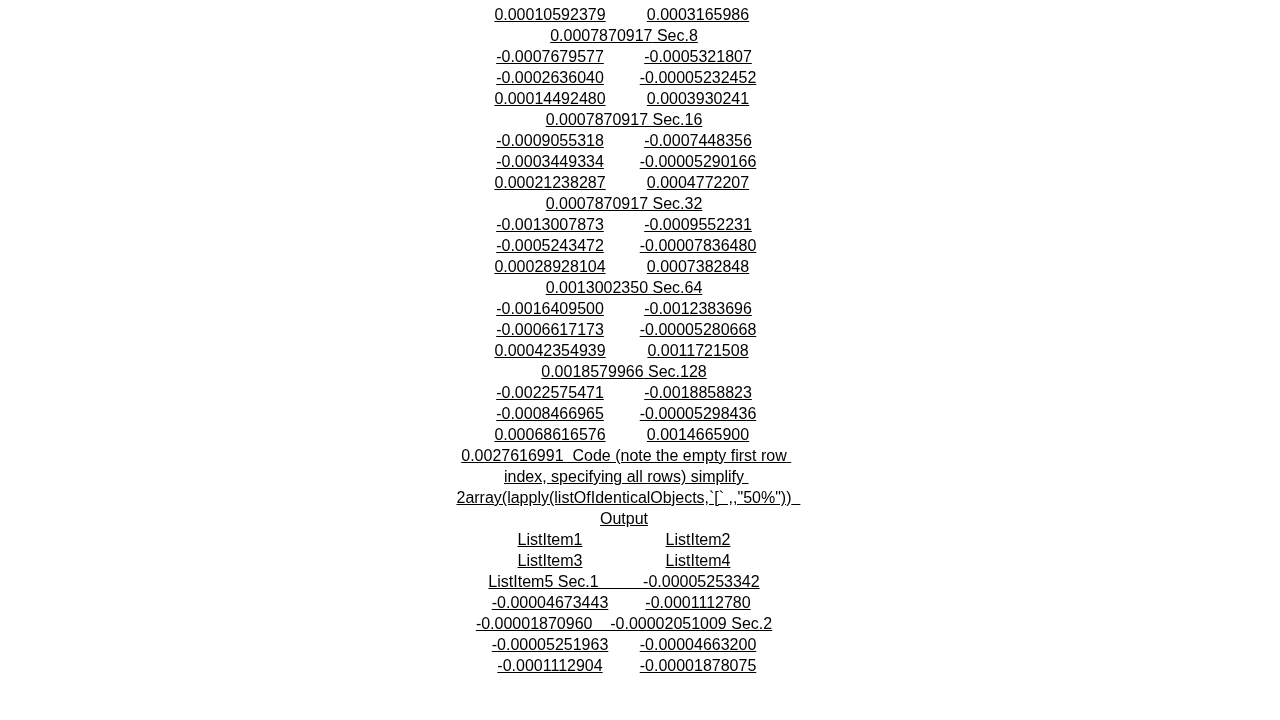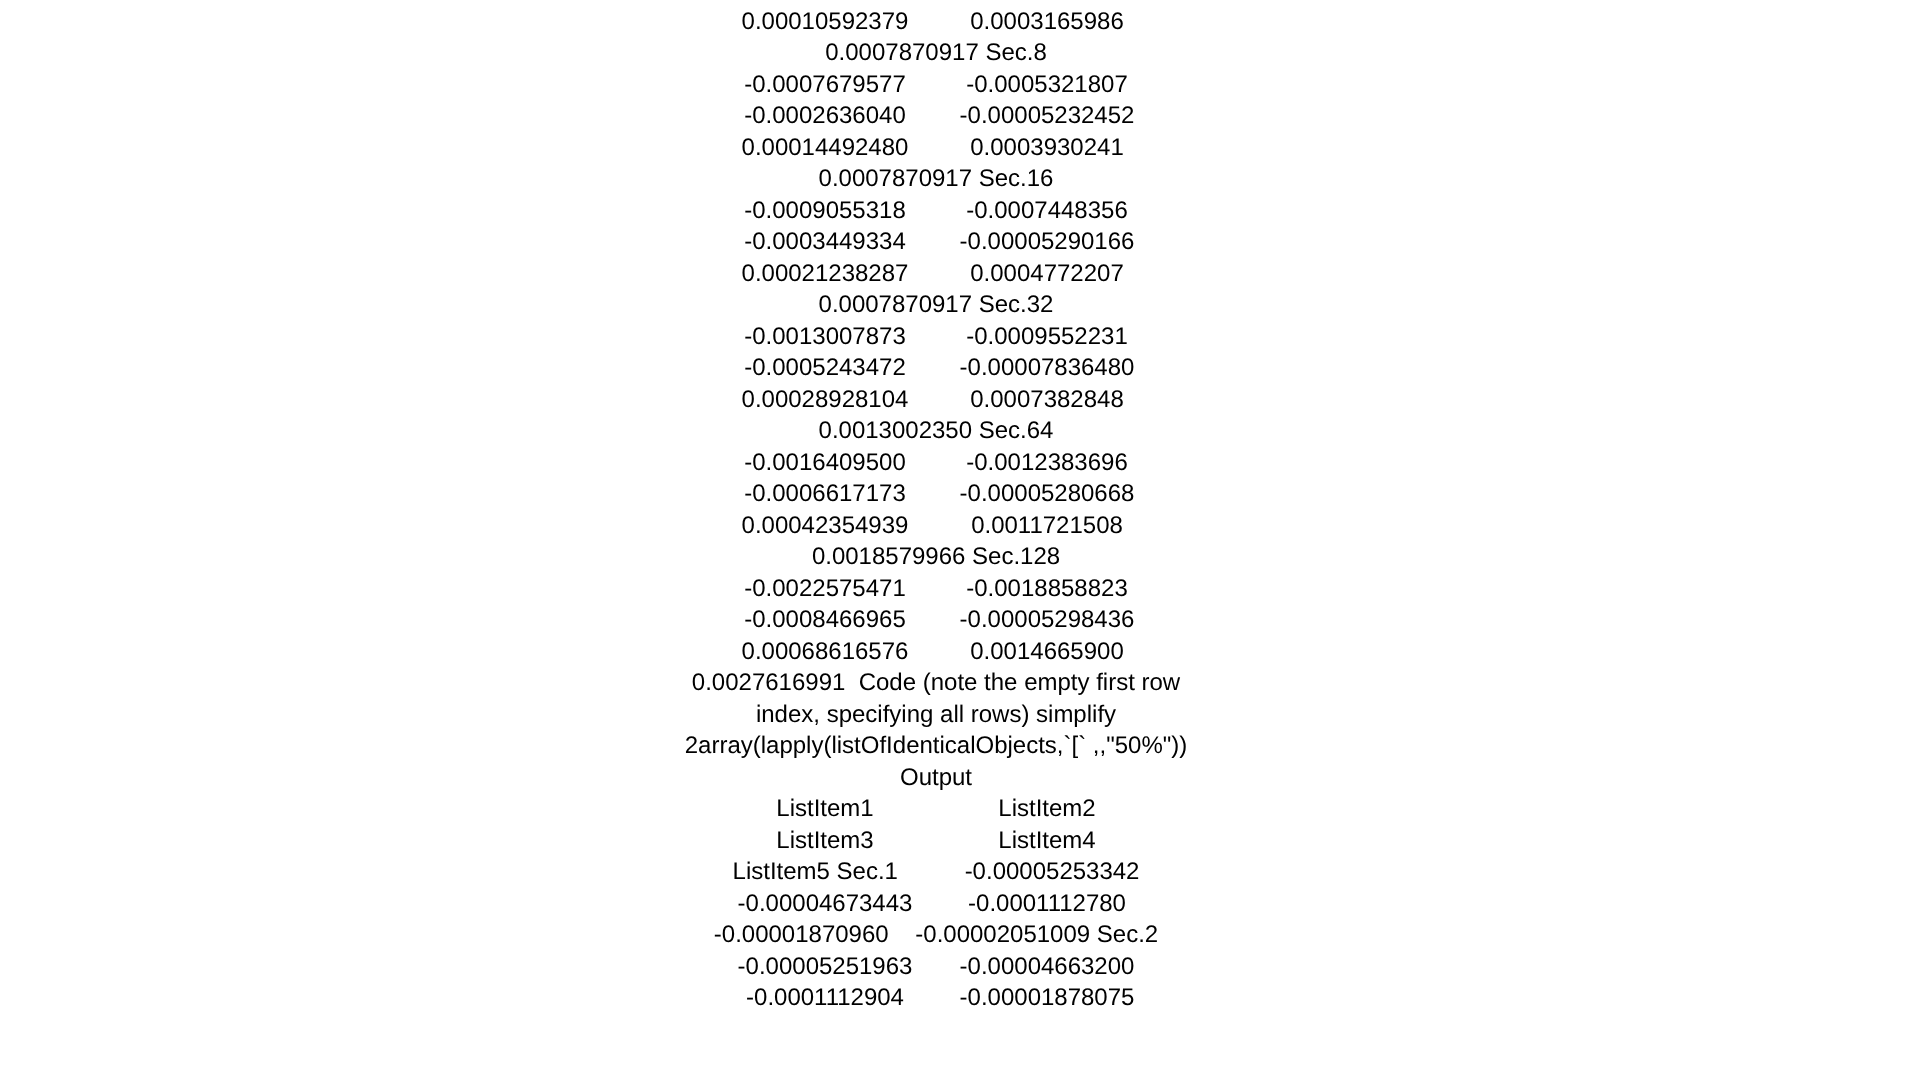--- a/index.html
+++ b/index.html
@@ -22,20 +22,21 @@
   .column {
     position: absolute;
     left: 444px;
     width: 360px;
     top: 4px;
     text-align: center;
     white-space: pre-wrap;
   }
   .row {
     display: block;
+    text-decoration: underline;
   }
   .twocol {
     display: flex;
     justify-content: center;
     gap: 28px;
   }
   .twocol > span {
     min-width: 120px;
   }
 </style>

